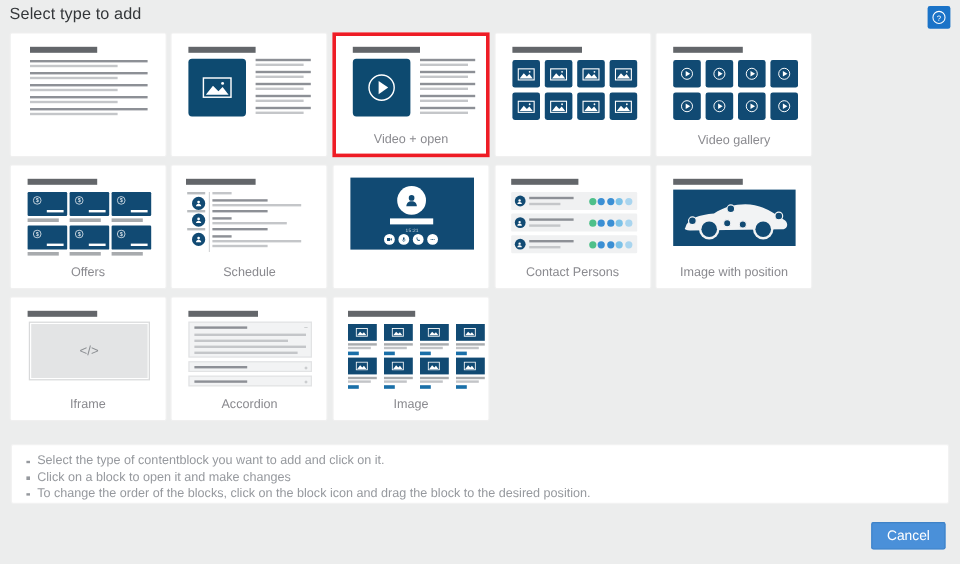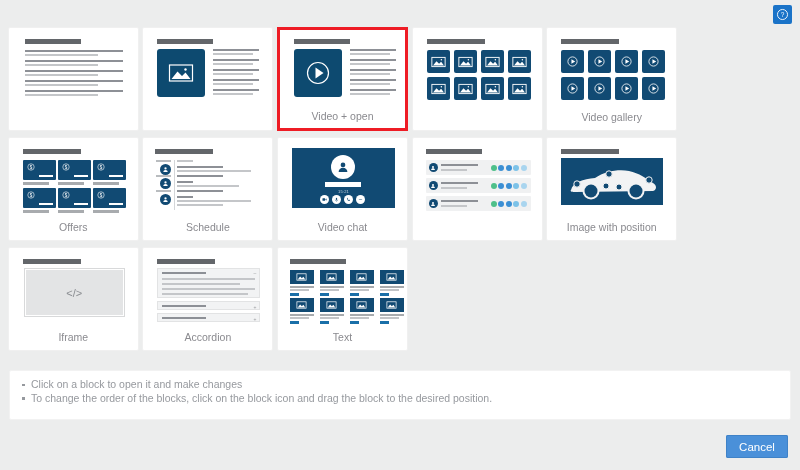--- a/index.html
+++ b/index.html
@@ -224,20 +224,21 @@
     font-family:"Liberation Sans", sans-serif;
     font-size:11.5px;
     cursor:pointer;
     box-shadow:0 0 0 1px #3f82c7 inset;
   }
 </style>
 </head>
 <body>
 
 <div class="header">
+  <div class="title">Select type to add</div>
   <div class="help-btn">
     <span>
       <svg width="13" height="13" viewBox="0 0 16 16">
         <circle cx="8" cy="8" r="6.2" fill="none" stroke="#ffffff" stroke-width="1.1"></circle>
         <text x="8" y="11.2" font-size="8" fill="#ffffff" text-anchor="middle" font-family="Liberation Sans, sans-serif">?</text>
       </svg>
     </span>
   </div>
 </div>
 
@@ -531,21 +532,20 @@
           <div class="ctrl">
               <svg width="5" height="5" viewBox="0 0 16 16">
                 <circle cx="4" cy="8" r="1.4" fill="#114a73"></circle>
                 <circle cx="8" cy="8" r="1.4" fill="#114a73"></circle>
                 <circle cx="12" cy="8" r="1.4" fill="#114a73"></circle>
               </svg>
             </div>
         </div>
       </div>
     </div>
-    <div class="cap">Video chat</div>
   </div>
 
   <div class="tile">
     <div class="art t-cp">
       <div class="hdbar"></div>
       <div class="row" style="top:16px">
         <span class="av">
             <svg width="6" height="6" viewBox="0 0 16 16">
               <circle cx="8" cy="5.5" r="2.6" fill="#fff"></circle>
               <path d="M3 13.5c0-2.8 2.2-4.6 5-4.6s5 1.8 5 4.6z" fill="#fff"></path>
@@ -589,20 +589,21 @@
         <span class="lnl" style="left:15px;top:9px;width:26px"></span>
         <span class="socials">
           <span class="soc" style="background:#4ec08a"></span>
             <span class="soc" style="background:#3b8fd4"></span>
           <span class="soc" style="background:#3b8fd4"></span>
             <span class="soc" style="background:#7cc2e8"></span>
           <span class="soc" style="background:#a9d5ef"></span>
         </span>
       </div>
     </div>
+    <div class="cap">Contact Persons</div>
   </div>
 
   <div class="tile">
     <div class="art t-iwm">
       <div class="hdbar"></div>
       <div class="pic">
         <svg width="102" height="47" viewBox="0 0 102 47">
           <path d="M10 32 C12 24 22 21 34 20 C44 13 58 11 68 13 C78 15 86 21 92 25 C96 27 96 32 92 33 L14 34 C10 34 9 33 10 32 Z" fill="#f2f3f4"></path>
           <circle cx="30" cy="33" r="8.5" fill="#f2f3f4"></circle>
           <circle cx="30" cy="33" r="6.5" fill="#114a73"></circle>
@@ -737,27 +738,28 @@
             <svg width="11" height="8" viewBox="0 0 26 20">
               <rect x="1.5" y="2" width="23" height="16" fill="none" stroke="#fff" stroke-width="1.8"></rect>
               <path d="M3.5 16 L9.5 8.5 L14 13 L17.5 9.5 L22.5 16 Z" fill="#fff"></path>
             </svg>
           </div>
           <div class="cl"></div>
           <div class="cl2"></div>
           <div class="cbtn"></div>
         </div>
     </div>
-    <div class="cap">Text</div>
+    <div class="cap">Image</div>
   </div>
 
 </div>
 
 <div class="helpbox">
   <ul>
+    <li>Select the type of contentblock you want to add and click on it.</li>
     <li>Click on a block to open it and make changes</li>
     <li>To change the order of the blocks, click on the block icon and drag the block to the desired position.</li>
   </ul>
 </div>
 
 <div class="footer">
   <button class="cancel-btn">Cancel</button>
 </div>
 
 </body></html>

